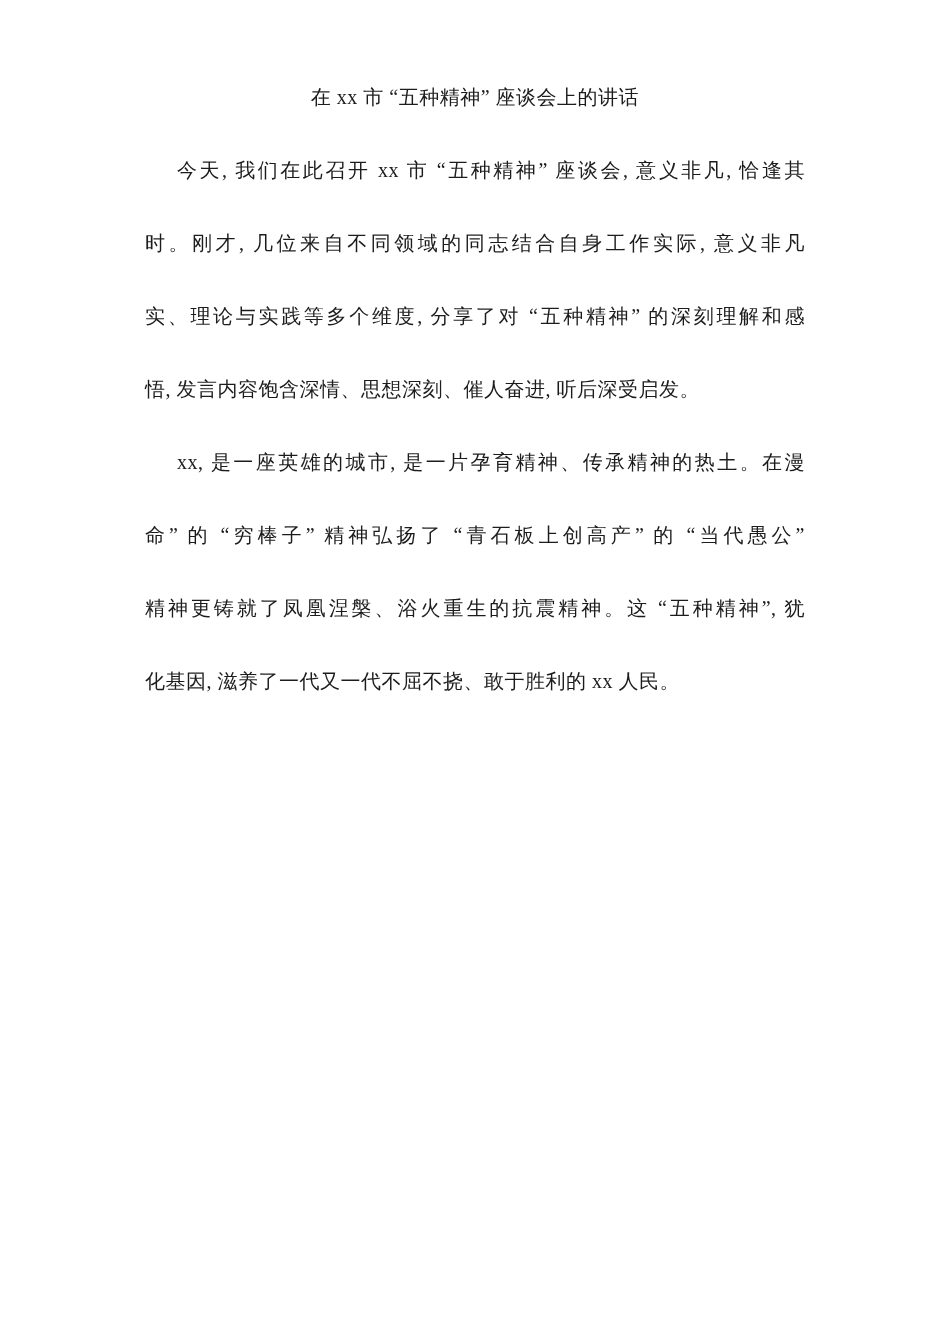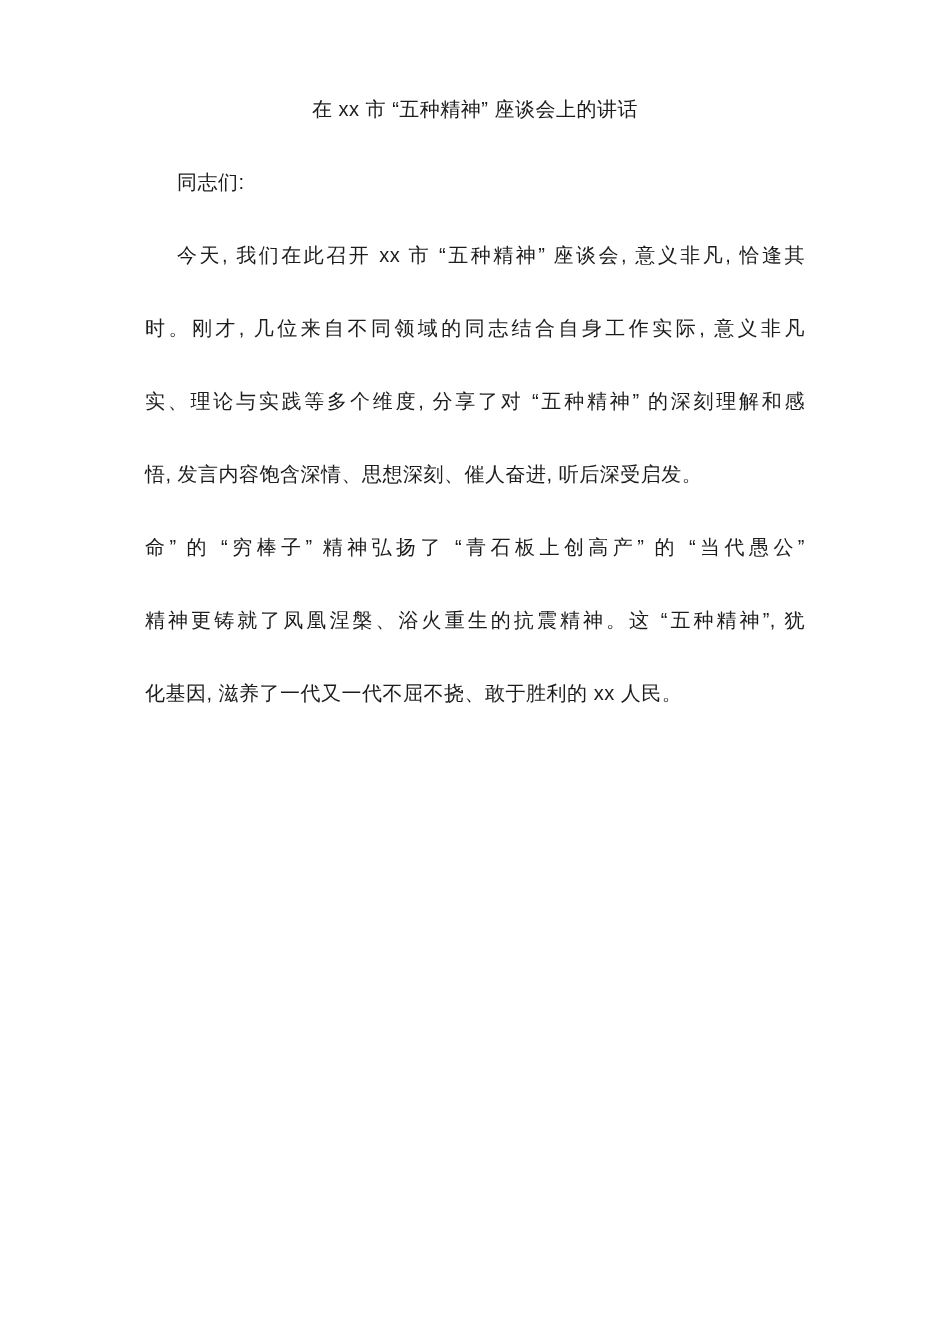--- a/index.html
+++ b/index.html
@@ -7,23 +7,23 @@
     padding: 0;
   }
   body {
     width: 950px;
     height: 1344px;
     background: #ffffff;
     overflow: hidden;
   }
   .page {
     width: 660px;              
-    margin: 16px auto;
+    margin: 4px auto;
     padding-top: 57px;
-    font-family: Liberation Sans, sans-serif;
+    font-family: Liberation Serif, serif;
     font-size: 20px;
     color: #1c1c1c;
     font-weight: 400;
   }
   .line {
     height: 73px;              
     line-height: 73px;
     white-space: normal;
     letter-spacing: 0.5px;
   }
@@ -38,30 +38,30 @@
     text-align-last: justify;  
   }
 </style>
 </head>
 <body>
 
 <div class="page">
 
   <div class="line title">在 xx 市 “五种精神” 座谈会上的讲话</div>
 
-  <div class="line indent">同志们:</div>
 
   <div class="line indent just">今天, 我们在此召开 xx 市 “五种精神” 座谈会, 意义非凡, 恰逢其</div>
 
   <div class="line just">时。刚才, 几位来自不同领域的同志结合自身工作实际, 意义非凡</div>
 
   <div class="line just">实、理论与实践等多个维度, 分享了对 “五种精神” 的深刻理解和感</div>
 
   <div class="line">悟, 发言内容饱含深情、思想深刻、催人奋进, 听后深受启发。</div>
 
+  <div class="line indent just">xx, 是一座英雄的城市, 是一片孕育精神、传承精神的热土。在漫</div>
 
 
 
   <div class="line just">命” 的 “穷棒子” 精神弘扬了 “青石板上创高产” 的 “当代愚公”</div>
 
   <div class="line just">精神更铸就了凤凰涅槃、浴火重生的抗震精神。这 “五种精神”, 犹</div>
 
 
 
   <div class="line">化基因, 滋养了一代又一代不屈不挠、敢于胜利的 xx 人民。</div>

